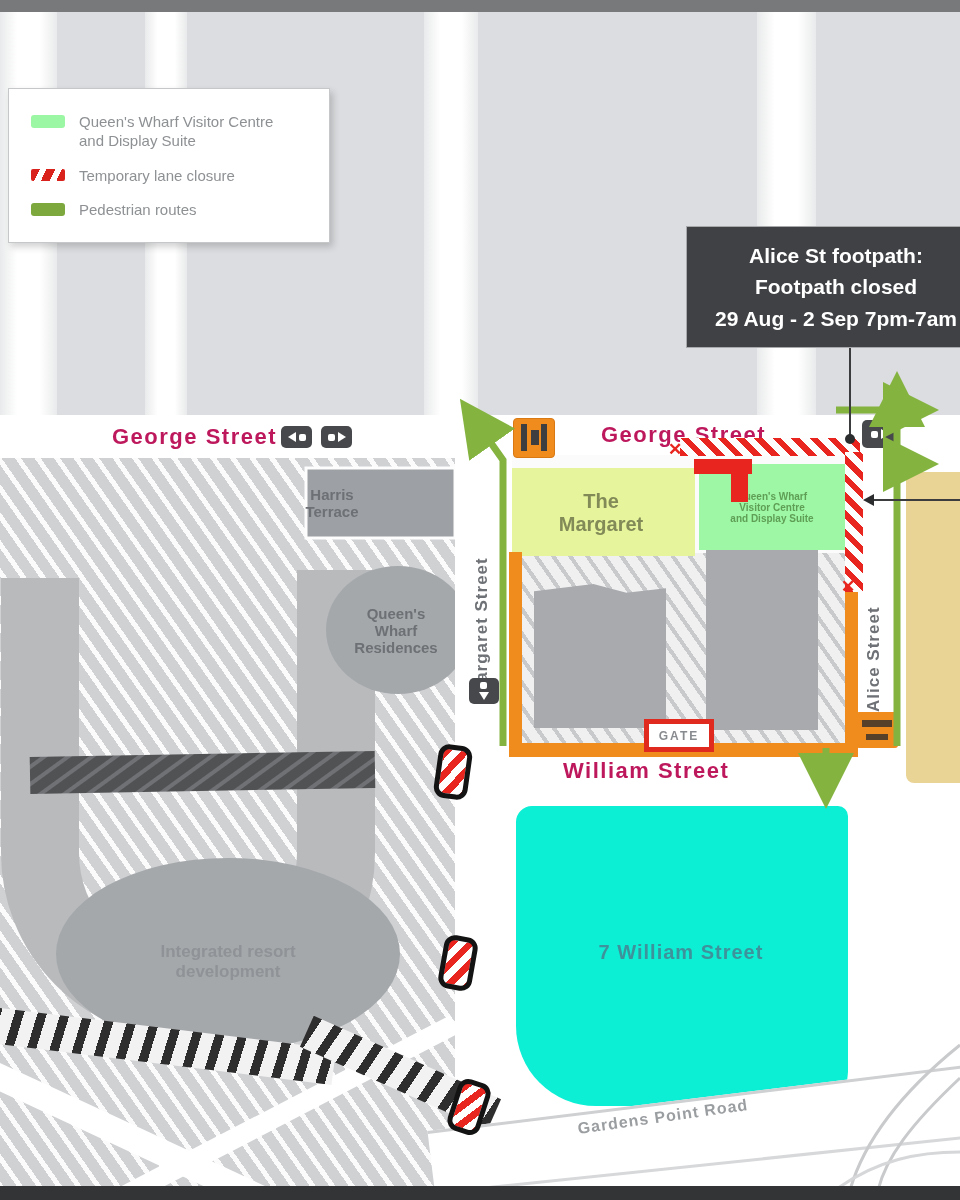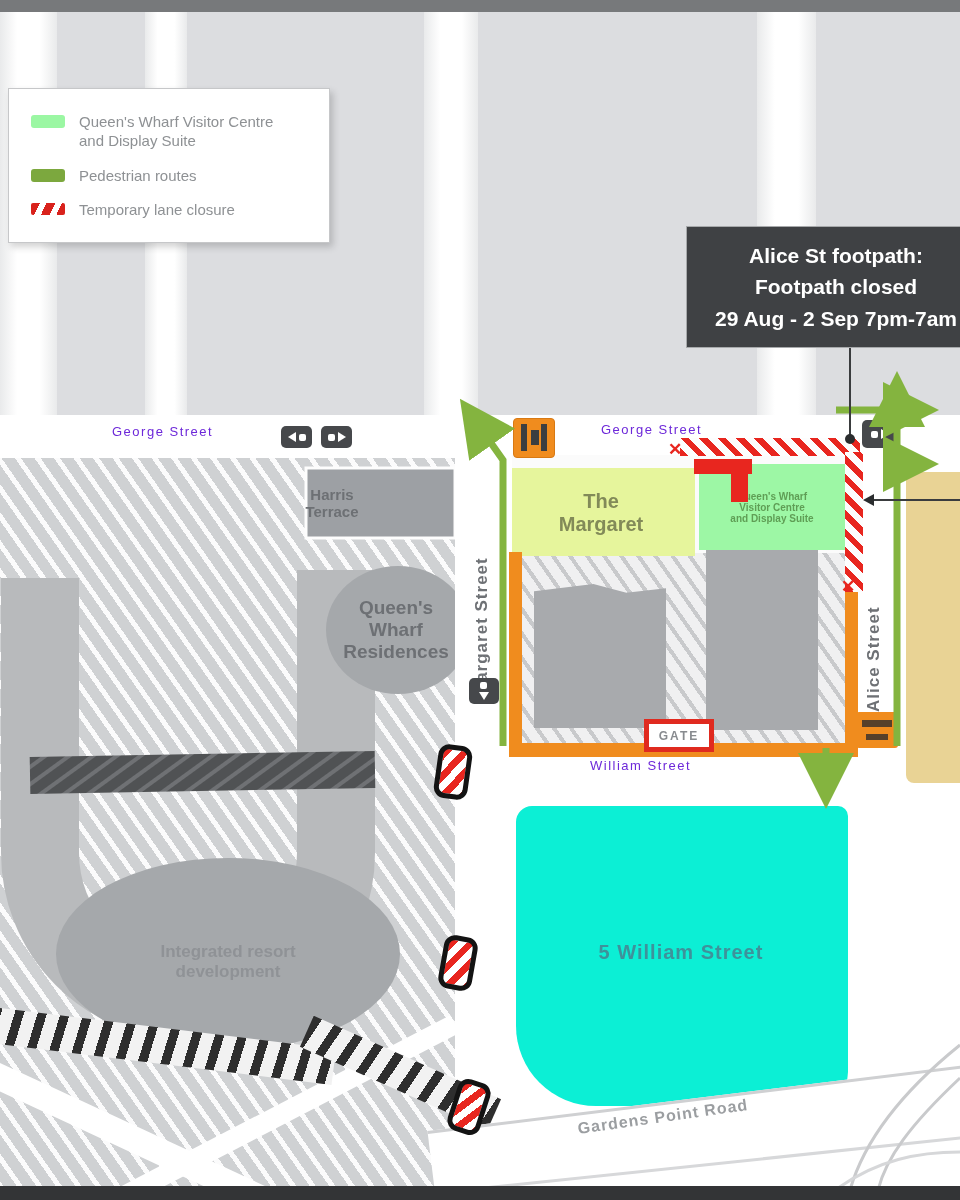--- a/index.html
+++ b/index.html
@@ -55,21 +55,21 @@
     font-size:12px;font-weight:bold;letter-spacing:2px;color:#888b8f;}
 
   
   .tanblock{left:906px;top:472px;width:54px;height:311px;background:#e9d395;border-radius:8px 0 0 8px;}
   .cyan{left:516px;top:806px;width:332px;height:300px;background:#0cefd5;border-radius:16px 10px 34px 80px;}
   .groad{left:430px;top:1096px;width:570px;height:74px;background:#fff;transform:rotate(-7deg);
     border-top:3px solid #cfd0d2;}
   .gline{left:380px;top:1166px;width:600px;height:3px;background:#d7d8da;transform:rotate(-6deg);}
 
   
-  .street-label{color:#6d28d9;font-weight:normal;letter-spacing:1.5px;font-size:13px;}
+  .street-label{color:#be185d;font-weight:bold;letter-spacing:1.5px;font-size:22px;}
   .ctr{transform:translate(-50%,-50%);text-align:center;}
   .vlabel{writing-mode:vertical-rl;transform:rotate(180deg);color:#6e7175;font-weight:bold;
     letter-spacing:1px;font-size:17px;}
   .site-label{font-weight:bold;text-align:center;}
 
   
   .bus{background:#46484b;border-radius:5px;display:flex;align-items:center;justify-content:center;gap:3px;}
   .tri-l{width:0;height:0;border-top:5px solid transparent;border-bottom:5px solid transparent;border-right:8px solid #fff;}
   .tri-r{width:0;height:0;border-top:5px solid transparent;border-bottom:5px solid transparent;border-left:8px solid #fff;}
   .bus-dot{width:7px;height:7px;background:#fff;border-radius:2px;}
@@ -136,21 +136,21 @@
       </g>
       <rect x="306" y="10" width="149" height="70" fill="#9da0a4" stroke="#fdfdfd" stroke-width="3"></rect>
     </svg>
   </div>
 
   <div class="abs cross1"></div>
   <div class="abs cross2"></div>
 
   <div class="abs ctr site-label pre" style="left:332px;top:503px;font-size:15px;color:#6d7074;">Harris
 Terrace</div>
-  <div class="abs ctr site-label pre" style="left:396px;top:630px;font-size:19px;color:#6d7074;">Queen's
+  <div class="abs ctr site-label pre" style="left:396px;top:630px;font-size:15px;color:#6d7074;">Queen's
 Wharf
 Residences</div>
   <div class="abs ctr site-label pre" style="left:228px;top:962px;font-size:17px;color:#8f9296;">Integrated resort
 development</div>
 
   <div class="abs cblock"></div>
   <div class="abs cb-hatch"></div>
   <div class="abs bldgA"></div>
   <div class="abs bldgB"></div>
   <div class="abs mansions"></div>
@@ -170,36 +170,36 @@
   <div class="abs hatch-v"></div>
   <div class="abs redbar-h"></div>
   <div class="abs redbar-v"></div>
   <span class="abs xmark" style="left:668px;top:441px;">✕</span>
   <span class="abs xmark" style="left:841px;top:578px;">✕</span>
 
   <div class="abs gate">GATE</div>
 
   <div class="abs tanblock"></div>
   <div class="abs cyan"></div>
-  <div class="abs ctr site-label" style="left:681px;top:952px;font-size:20px;letter-spacing:1px;color:#3e929b;">5 William Street</div>
+  <div class="abs ctr site-label" style="left:681px;top:952px;font-size:20px;letter-spacing:1px;color:#3e929b;">7 William Street</div>
 
   <div class="abs groad"></div>
   <div class="abs gline"></div>
   <div class="abs" style="left:577px;top:1108px;transform:rotate(-8deg);color:#9b9ea1;font-weight:bold;
        font-size:16px;letter-spacing:1px;">Gardens Point Road</div>
 
   <svg class="abs" style="left:838px;top:1040px;" width="122" height="150">
     <path d="M 122 5 C 60 55 25 105 12 150" stroke="#c9cacc" stroke-width="3" fill="none"></path>
     <path d="M 122 38 C 72 85 48 118 40 150" stroke="#c9cacc" stroke-width="3" fill="none"></path>
     <path d="M 0 148 C 40 120 80 112 122 112" stroke="#d6d7d9" stroke-width="3" fill="none"></path>
   </svg>
 
   <div class="abs vlabel" style="left:472px;top:492px;height:205px;">Margaret Street</div>
   <div class="abs vlabel" style="left:864px;top:542px;height:170px;">Alice Street</div>
-  <div class="abs street-label" style="left:590px;top:758px;">William Street</div>
+  <div class="abs street-label" style="left:563px;top:758px;">William Street</div>
 
   <div class="abs closure" style="left:436px;top:745px;transform:rotate(8deg);"></div>
   <div class="abs closure" style="left:441px;top:936px;transform:rotate(10deg);"></div>
   <div class="abs closure" style="left:452px;top:1080px;transform:rotate(18deg);"></div>
 
   <div class="abs bus" style="left:281px;top:426px;width:31px;height:22px;">
     <span class="tri-l"></span>
     <span class="bus-dot"></span>
   </div>
   <div class="abs bus" style="left:321px;top:426px;width:31px;height:22px;">
@@ -243,25 +243,25 @@
     <div>29 Aug - 2 Sep 7pm-7am</div>
   </div>
 
   <div class="abs legend">
     <div class="litem">
       <span class="sw sw-green"></span>
       <span class="pre">Queen's Wharf Visitor Centre
 and Display Suite</span>
     </div>
     <div class="litem">
+      <span class="sw sw-hatch"></span>
+      <span class="pre">Temporary lane closure</span>
+    </div>
+    <div class="litem">
       <span class="sw sw-olive"></span>
       <span class="pre">Pedestrian routes</span>
     </div>
-    <div class="litem">
-      <span class="sw sw-hatch"></span>
-      <span class="pre">Temporary lane closure</span>
-    </div>
   </div>
 
   <div class="abs topbar"></div>
   <div class="abs botbar"></div>
 
 </div>
 
 </body></html>

